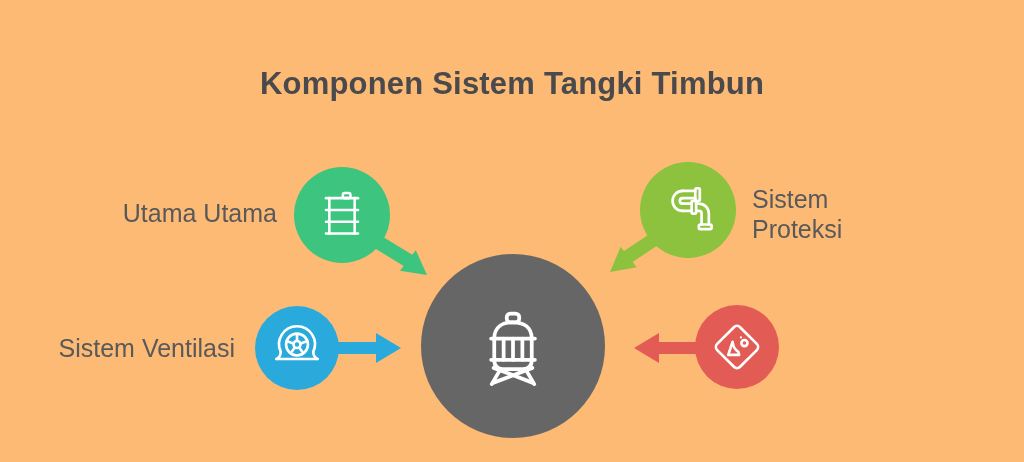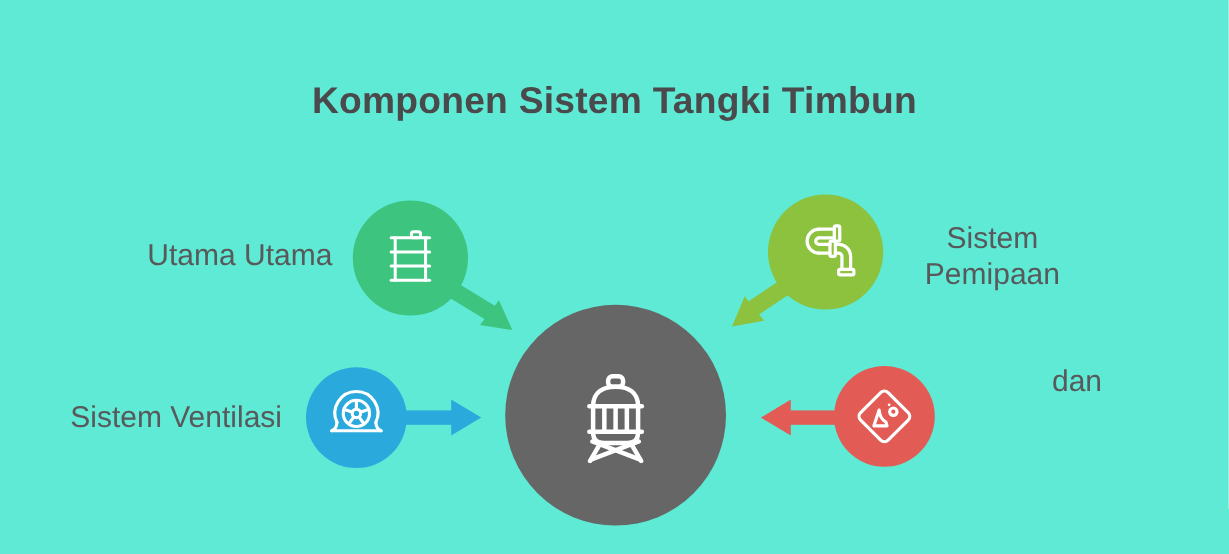--- a/index.html
+++ b/index.html
@@ -9,29 +9,29 @@
   }
   .title{
     position:absolute;top:66px;left:0;width:100%;margin:0;
     text-align:center;font-size:31px;font-weight:bold;letter-spacing:.2px;
   }
   .node{
     position:absolute;border-radius:50%;
     display:flex;align-items:center;justify-content:center;
   }
   .arrow{position:absolute;}
-  .label{position:absolute;font-size:25px;line-height:30px;text-align:center;}
+  .label{position:absolute;font-size:25px;line-height:30px;}
   .label.align-right{text-align:right;}
   .icon{fill:none;stroke-width:3;stroke-linecap:round;stroke-linejoin:round;}
   .icon .fill-dot{fill:#ffffff;stroke:none;}
 </style>
 </head>
 <body>
 
-<div class="canvas" style="background-color: #5eead4;">
+<div class="canvas" style="background-color: #fdba74;">
 
   <h1 class="title" style="color: rgb(74, 74, 76);">Komponen Sistem Tangki Timbun</h1>
 
   <svg class="arrow" style="left:345px;top:218px" width="95" height="65">
     <line x1="10" y1="10" x2="64" y2="43" stroke-width="14" stroke-linecap="round" style="stroke: rgb(61, 196, 126);"></line>
     <polygon points="82,57 55,52.8 70.8,32.2" style="fill: rgb(61, 196, 126);"></polygon>
   </svg>
 
   <svg class="arrow" style="left:596px;top:226px" width="80" height="58">
     <line x1="66" y1="8" x2="33" y2="30" stroke-width="14" stroke-linecap="round" style="stroke: rgb(140, 194, 61);"></line>
@@ -111,24 +111,23 @@
       <circle class="fill-dot" cx="36.5" cy="21" r="1.3"></circle>
     </svg>
   </div>
 
   <div class="label align-right" style="left: 57px; top: 198px; width: 220px; color: rgb(88, 89, 91);">
       <div>Utama Utama</div>
     </div>
 
   <div class="label" style="left: 752px; top: 184px; width: 150px; color: rgb(88, 89, 91);">
       <div>Sistem</div>
-      <div>Pemipaan</div>
+      <div>Proteksi</div>
     </div>
 
   <div class="label align-right" style="left: 43px; top: 333px; width: 192px; color: rgb(88, 89, 91);">
       <div>Sistem Ventilasi</div>
     </div>
 
   <div class="label" style="left: 790px; top: 303px; width: 215px; color: rgb(88, 89, 91);">
-      <div>dan</div>
     </div>
 
 </div>
 
 </body></html>

